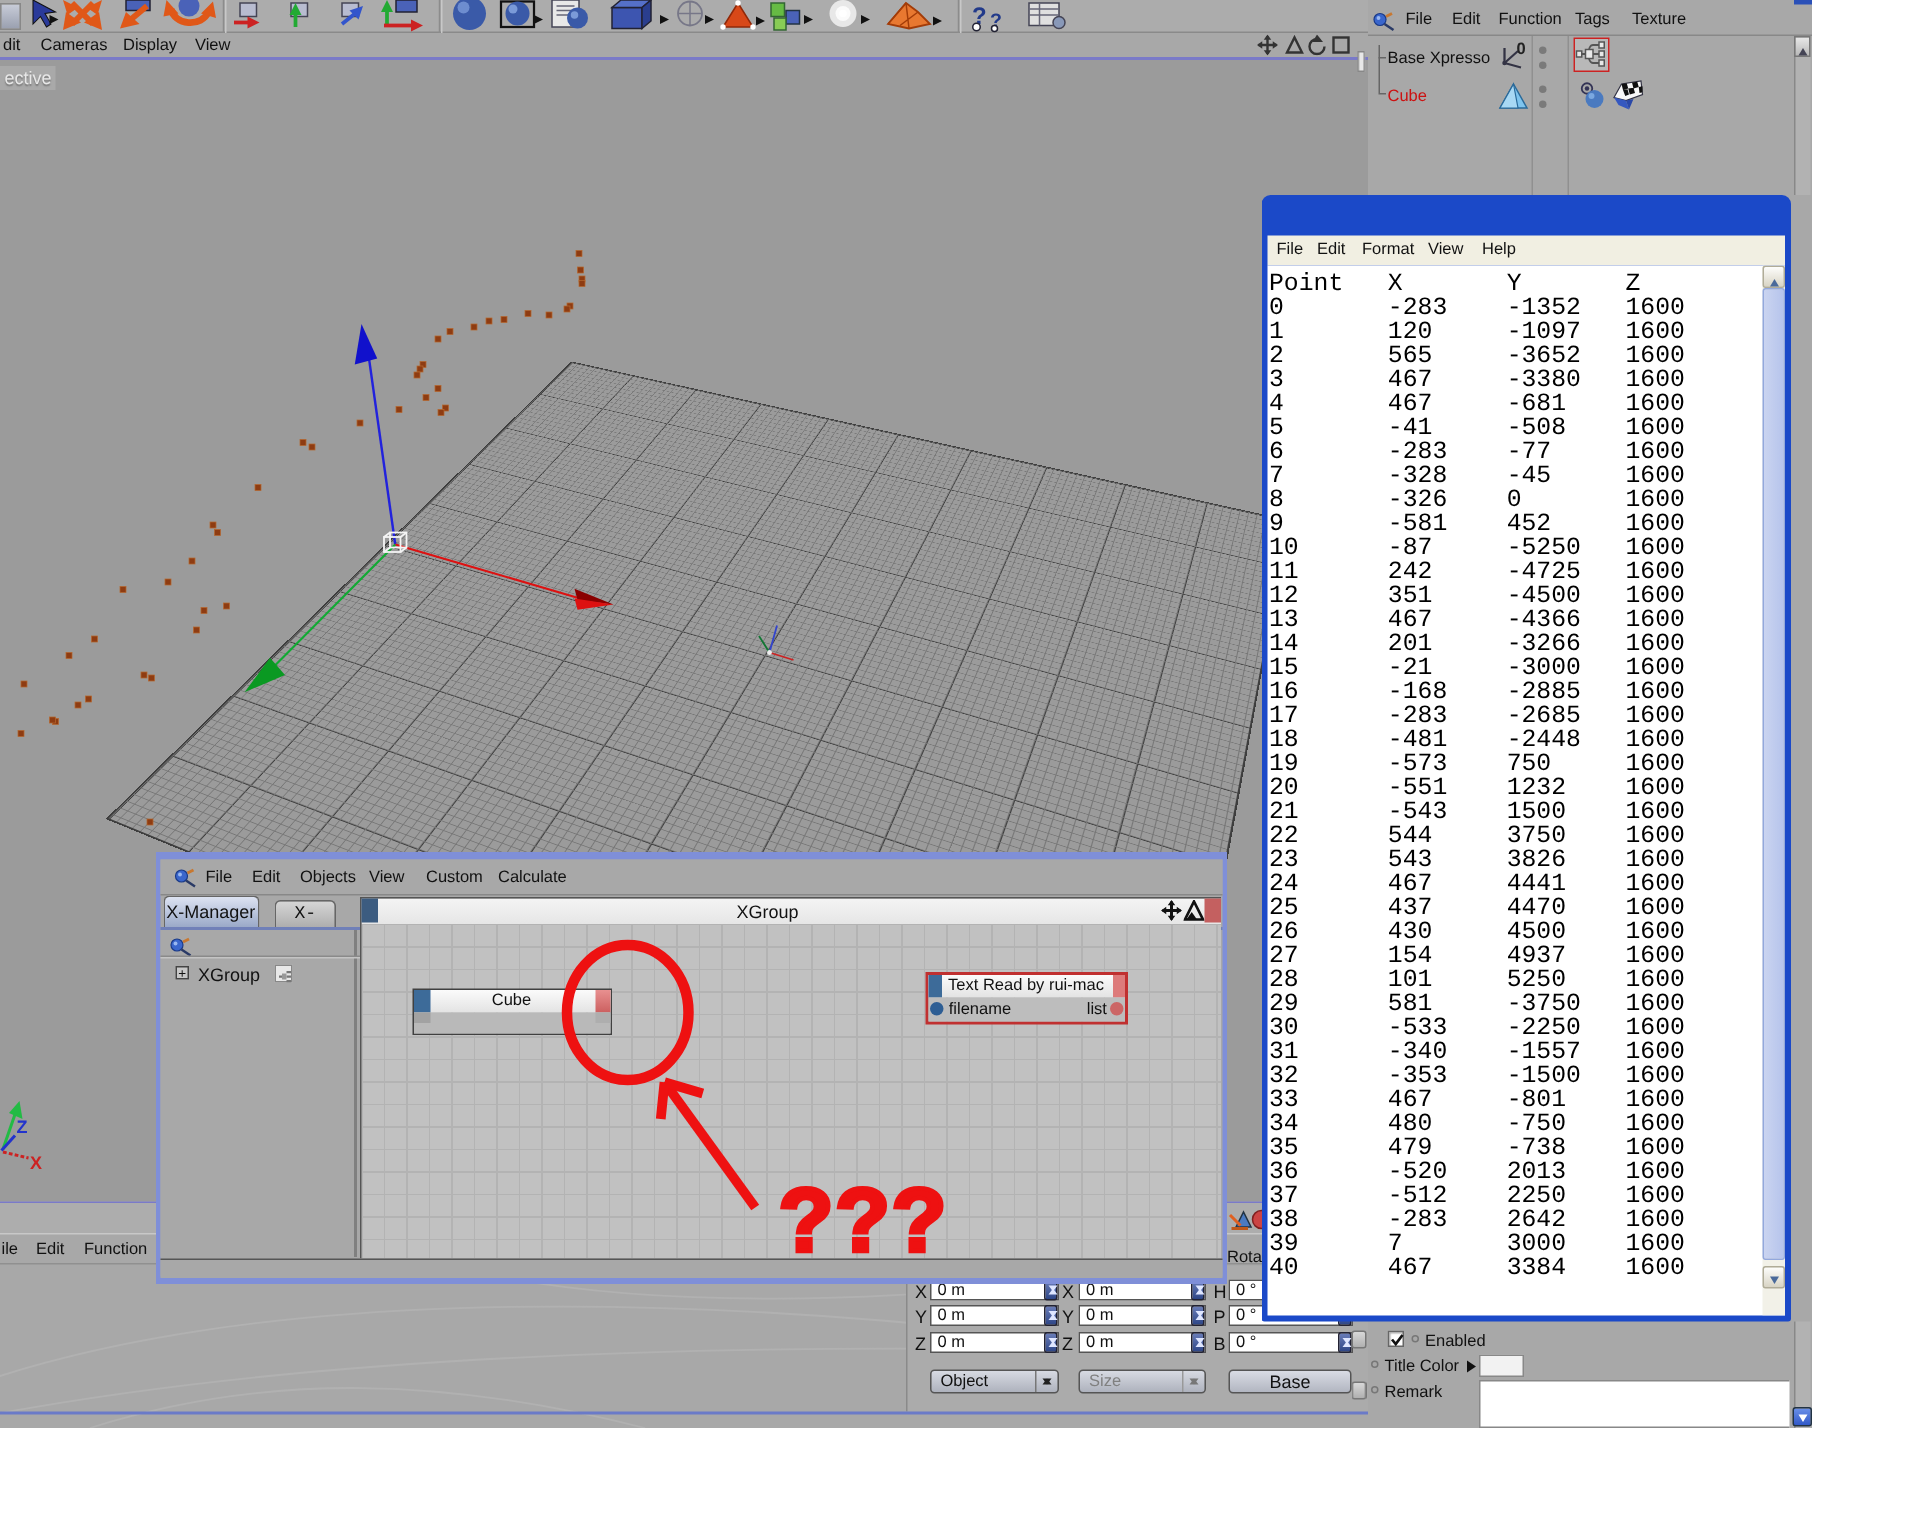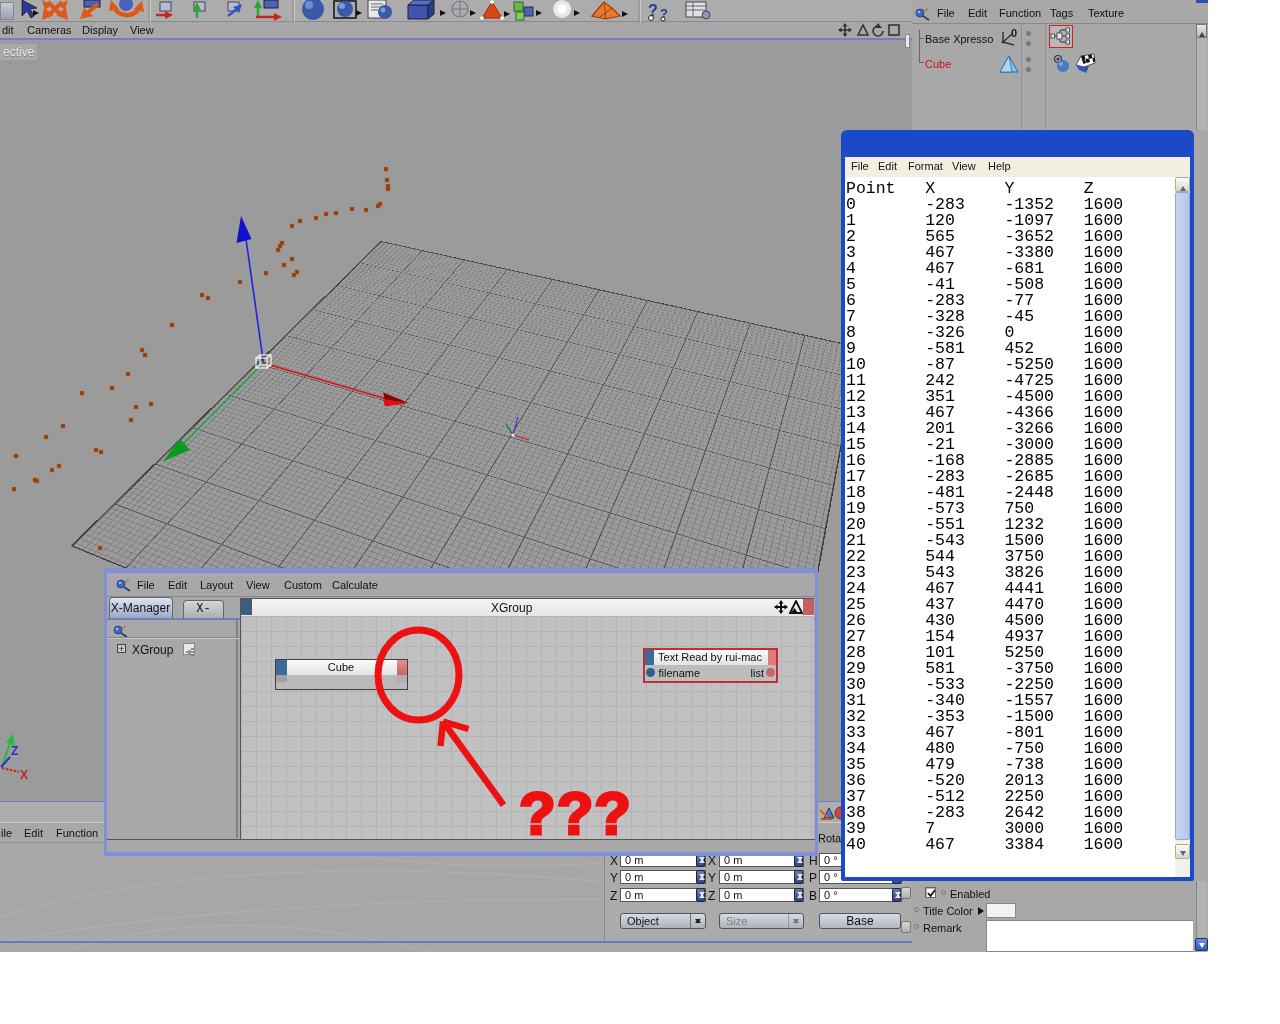--- a/index.html
+++ b/index.html
@@ -456,21 +456,21 @@
         <div style="position:absolute;left:2.5px;top:4px;border:3.5px solid transparent;border-top:5px solid #fff;"></div>
       </div>
     </div>
 
   <div id="xpwin" class="abs">
     <div id="xpborder"></div>
     <div id="xpinner"></div>
     <div id="xpmenu">
       <span style="left:30px">File</span>
         <span style="left:61px">Edit</span>
-        <span style="left:93px">Layout</span>
+        <span style="left:93px">Objects</span>
         <span style="left:139px">View</span>
         <span style="left:177px">Custom</span>
         <span style="left:225px">Calculate</span>
       <svg width="16" height="14" style="position:absolute;left:9px;top:5px;">
           <circle cx="5" cy="6" r="4" fill="#3a66cc" stroke="#1a3a88" stroke-width="0.8"></circle>
           <circle cx="4" cy="5" r="1.3" fill="#9ab8f0"></circle>
           <path d="M8 9 L14 13" stroke="#2a3a66" stroke-width="1.6"></path>
           <path d="M9 4 L13 2" stroke="#c87830" stroke-width="1.8"></path>
         </svg>
     </div>
@@ -512,21 +512,21 @@
       <div class="node" style="left:33.5px;top:43px;width:133px;height:31px;">
         <div class="nhead">Cube
           <div style="position:absolute;left:0;top:0;width:11.5px;height:15px;background:#3d6b99;"></div>
           <div style="position:absolute;right:0;top:0;width:10px;height:15px;background:linear-gradient(#e89090,#cc6060);"></div>
         </div>
         <div class="nbody">
           <div style="position:absolute;left:0;top:0;width:11.5px;height:7.5px;background:#a2a2a2;"></div>
           <div style="position:absolute;right:0;top:0;width:10px;height:7.5px;background:#aeaeae;"></div>
         </div>
       </div>
-      <div class="node" style="left:375.5px;top:32.5px;width:135px;height:35px;border:2px solid #c03030;margin-left:26px;">
+      <div class="node" style="left:375.5px;top:32.5px;width:135px;height:35px;border:2px solid #c03030;">
         <div class="nhead" style="height:14.5px;line-height:14px;font-size:11px;">Text Read by rui-mac
           <div style="position:absolute;left:0;top:0;width:9px;height:14.5px;background:#3d6b99;"></div>
           <div style="position:absolute;right:0;top:0;width:8px;height:14.5px;background:#dd7a7a;"></div>
         </div>
         <div class="nbody" style="top:14.5px;background:#bdbdbd;">
           <div style="position:absolute;left:1px;top:3px;width:9px;height:9px;border-radius:50%;background:#2e5e94;"></div>
           <span style="position:absolute;left:14px;top:2px;">filename</span>
           <span style="position:absolute;left:106px;top:2px;">list</span>
           <div style="position:absolute;right:1px;top:3px;width:9px;height:9px;border-radius:50%;background:#cc6666;"></div>
         </div>

